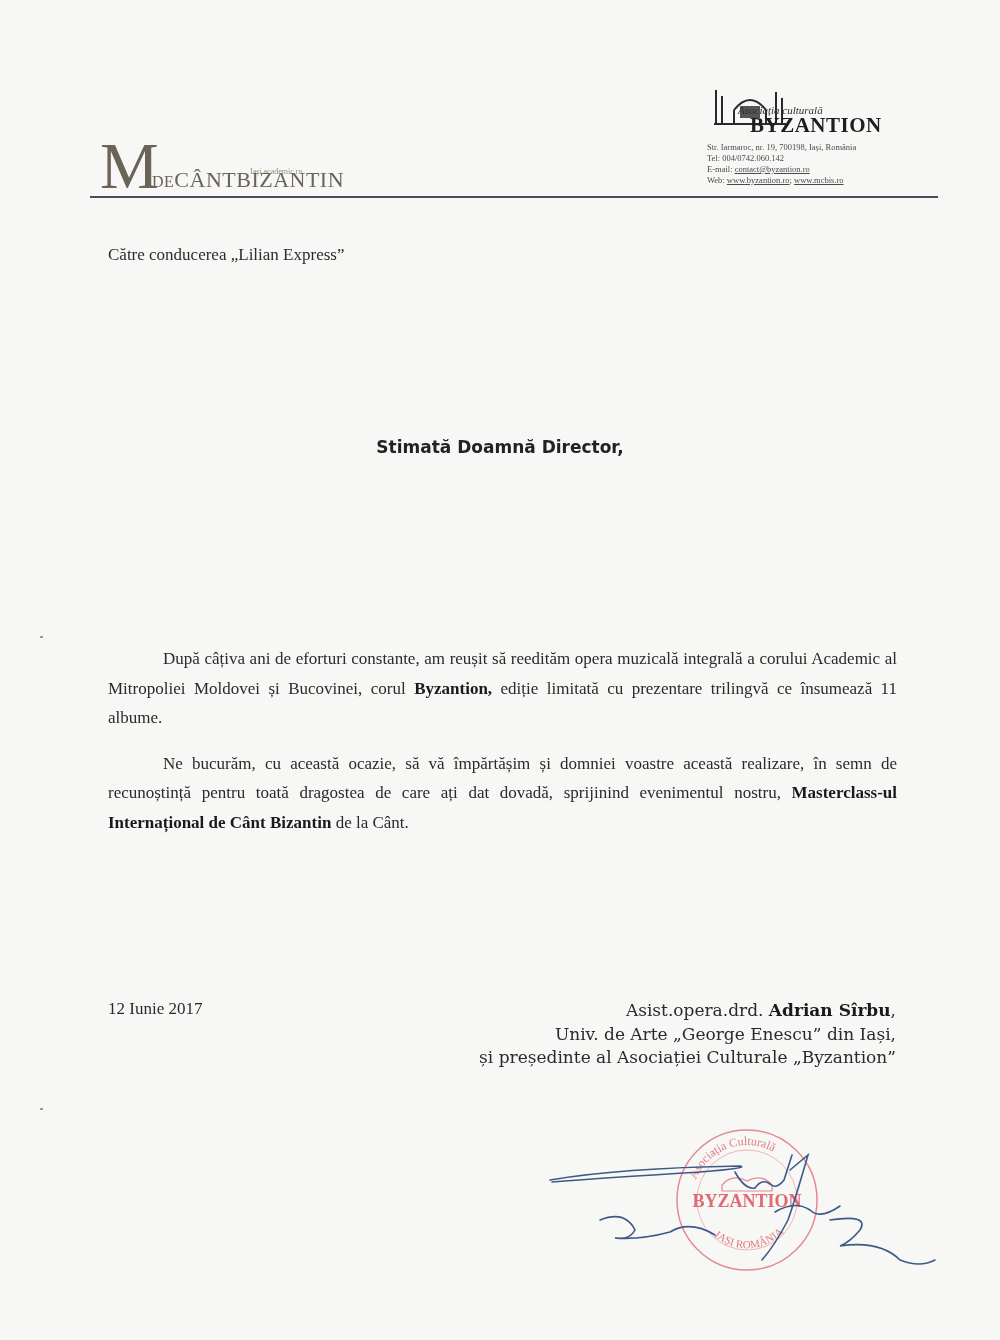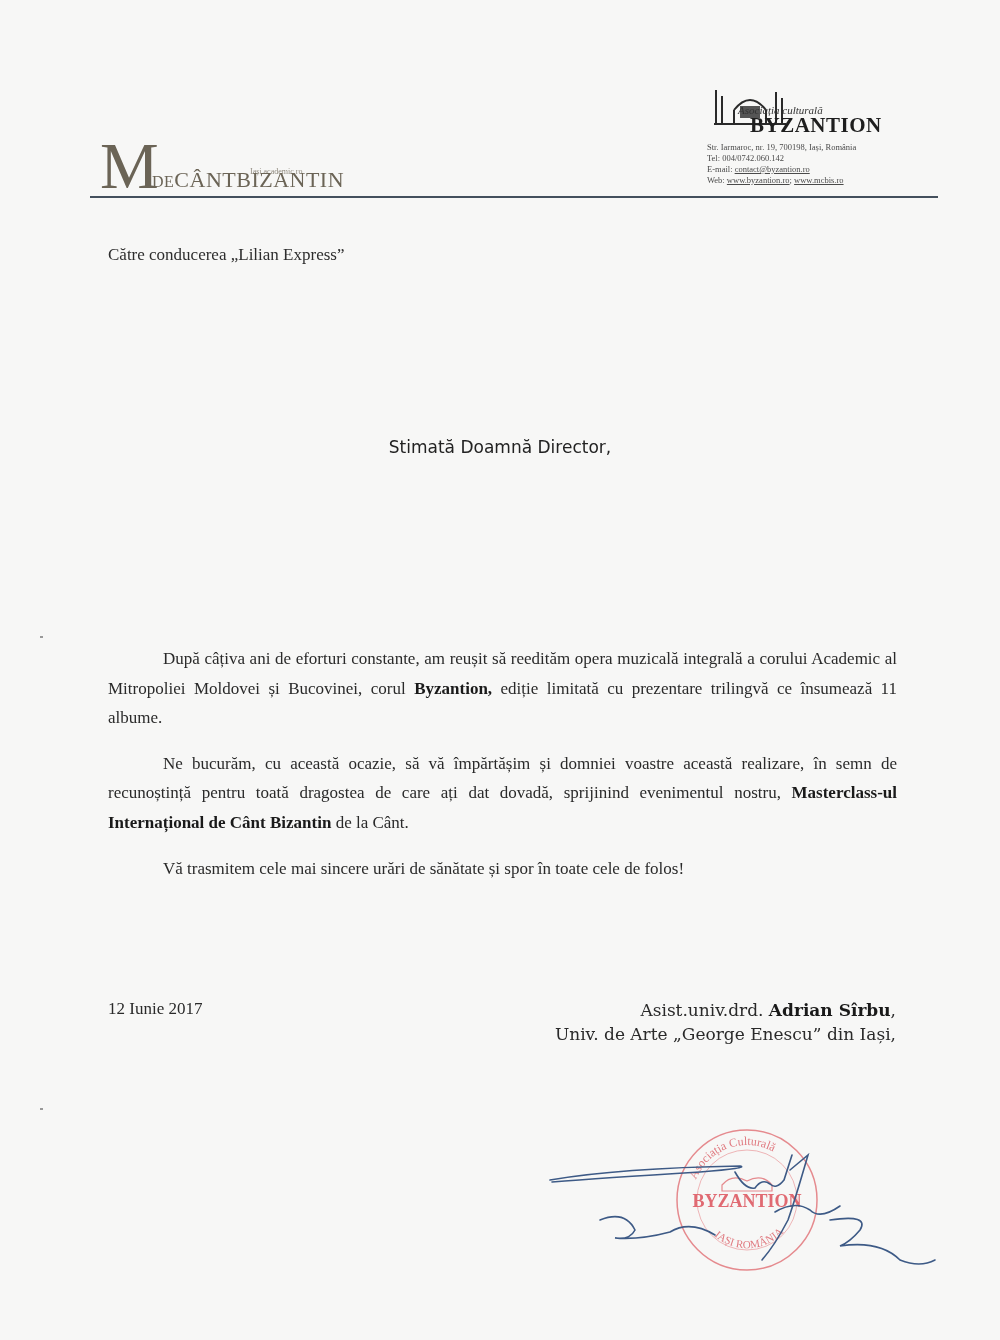--- a/index.html
+++ b/index.html
@@ -25,21 +25,21 @@
   .byz-logo { position: absolute; left: 710px; top: 80px; width: 190px; height: 120px; }
   .byz-icon { position: absolute; left: 0; top: 0; width: 80px; height: 52px; }
   .byz-script { position: absolute; left: 28px; top: 24px; font-style: italic; font-size: 11px; color: #333; }
   .byz-title { position: absolute; left: 40px; top: 33px; font-size: 21px; font-weight: bold; color: #1e1e1e; letter-spacing: 0.5px; }
   .byz-lines { position: absolute; left: -3px; top: 62px; font-size: 8.5px; line-height: 11px; color: #4a4a4a; white-space: nowrap; }
   .byz-lines .link { text-decoration: underline; margin-top: 44px; }
 
   .header-rule { position: absolute; left: 90px; top: 196px; width: 848px; height: 2px; background: #44505d; }
 
   .recipient { position: absolute; left: 108px; top: 245px; font-size: 17px; color: #2d2d2d; }
-  .salutation { position: absolute; left: 0; width: 1000px; top: 437px; text-align: center; font-size: 17px; font-weight: normal; color: #222; font-family: "DejaVu Sans", sans-serif; }
+  .salutation { position: absolute; left: 0; width: 1000px; top: 437px; text-align: center; font-size: 17px; font-weight: bold; color: #222; font-family: "DejaVu Sans", sans-serif; }
 
   .body-text { position: absolute; left: 108px; top: 628px; width: 789px; font-size: 17px; line-height: 29.6px; color: #2a2a2a; text-align: justify; }
   .body-text p { margin: 16px 0 7px 0; text-indent: 55px; }
   .body-text b { color: #1a1a1a; }
 
   .date { position: absolute; left: 108px; top: 999px; font-size: 17px; color: #2a2a2a; }
   .signature-block { position: absolute; right: 104px; top: 999px; text-align: right; font-size: 17px; line-height: 23.5px; color: #2a2a2a; font-family: "DejaVu Serif", serif; }
   .signature-block b { color: #1a1a1a; }
 
   .stamp { position: absolute; left: 672px; top: 1125px; width: 150px; height: 150px; }
@@ -83,28 +83,28 @@
 
   <div class="header-rule"></div>
 
   <div class="recipient">Către conducerea „Lilian Express”</div>
 
   <div class="salutation">Stimată Doamnă Director,</div>
 
   <div class="body-text">
     <p><span>După câțiva ani de eforturi constante, am reușit să reedităm opera muzicală integrală a corului Academic al Mitropoliei Moldovei și Bucovinei, corul </span><b>Byzantion,</b><span> ediție limitată cu prezentare trilingvă ce însumează 11 albume.</span></p>
     <p><span>Ne bucurăm, cu această ocazie, să vă împărtășim și domniei voastre această realizare, în semn de recunoștință pentru toată dragostea de care ați dat dovadă, sprijinind evenimentul nostru, </span><b>Masterclass-ul Internațional de Cânt Bizantin</b><span> de la Cânt.</span></p>
-    <p>Vă trasmitem cele mai sincere urări de sănătate și spor în toate cele de folos!</p>
   </div>
 
   <div class="date">12 Iunie 2017</div>
 
   <div class="signature-block">
-    <div><span>Asist.univ.drd. </span><b>Adrian Sîrbu</b><span>,</span></div>
+    <div><span>Asist.opera.drd. </span><b>Adrian Sîrbu</b><span>,</span></div>
     <div>Univ. de Arte „George Enescu” din Iași,</div>
+    <div>și președinte al Asociației Culturale „Byzantion”</div>
   </div>
 
   <svg class="stamp" viewBox="0 0 150 150">
     <defs>
       <path id="stampTop" d="M20 75 A55 55 0 0 1 130 75"></path>
       <path id="stampBot" d="M30 95 A50 50 0 0 0 120 95"></path>
     </defs>
     <circle cx="75" cy="75" r="70" fill="none" stroke="#e58a8e" stroke-width="1.5"></circle>
     <circle cx="75" cy="75" r="50" fill="none" stroke="#eba3a6" stroke-width="0.8"></circle>
     <text font-size="12" fill="#e07a80" font-family="Liberation Serif, serif"><textPath href="#stampTop" startOffset="12%" id="stamp-top-tp">Asociația Culturală</textPath></text>

